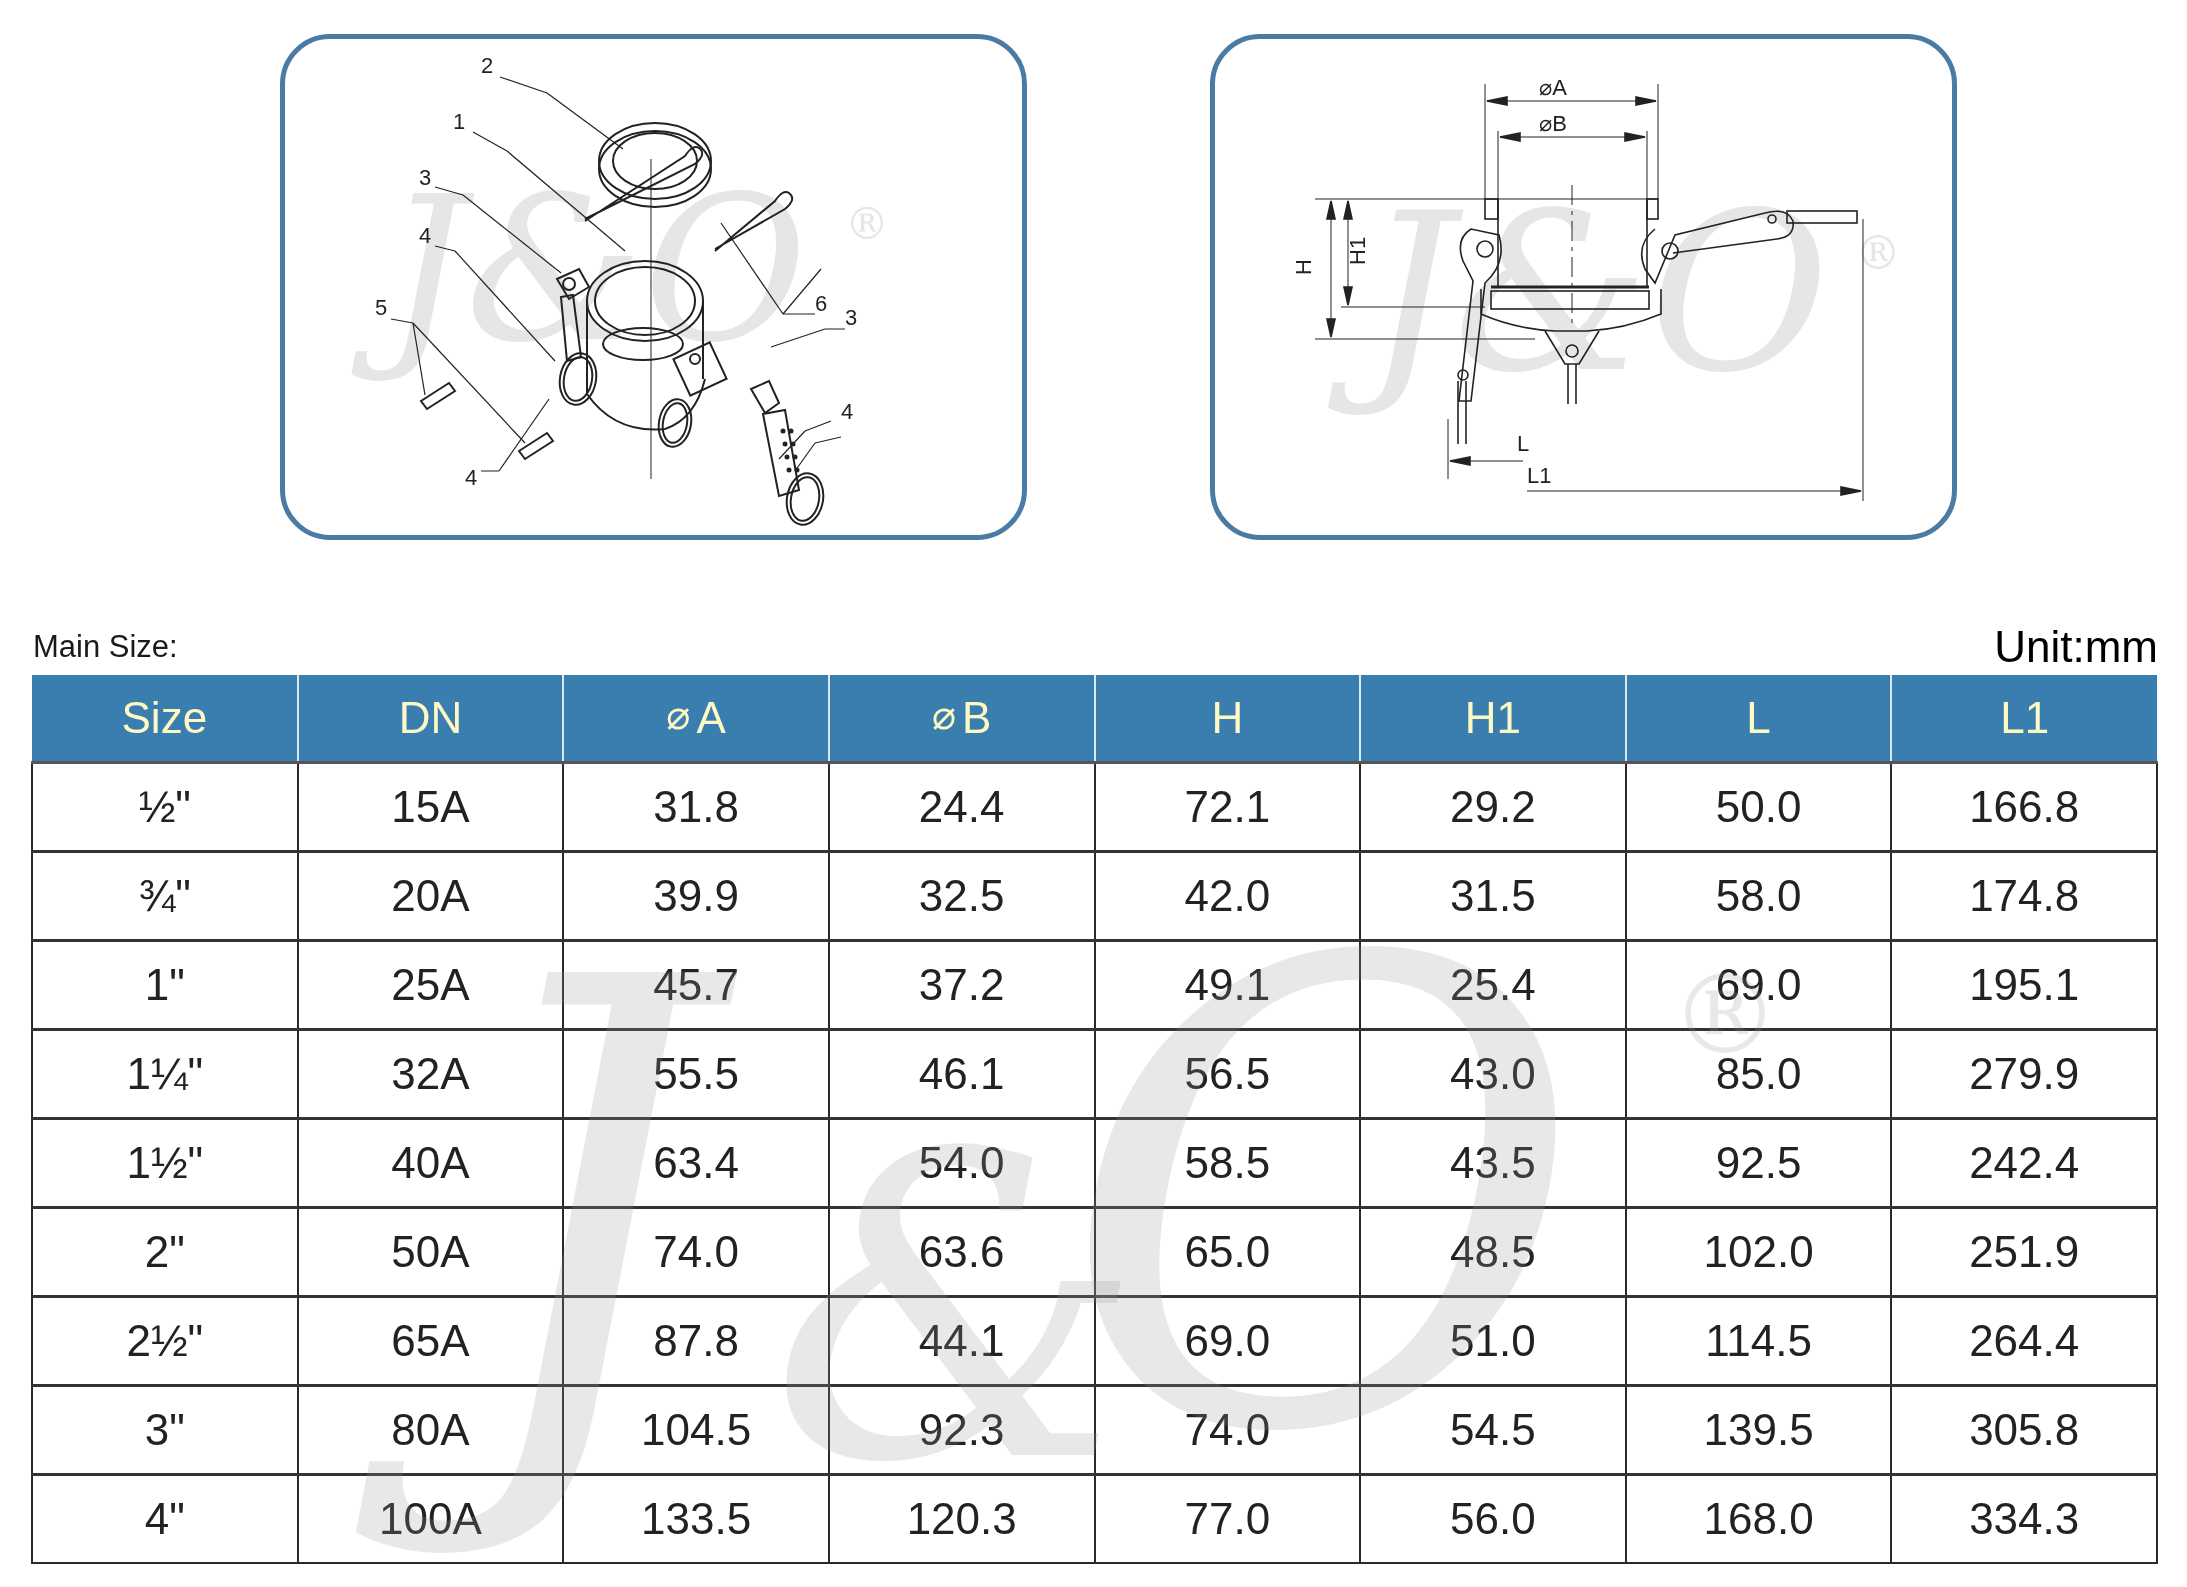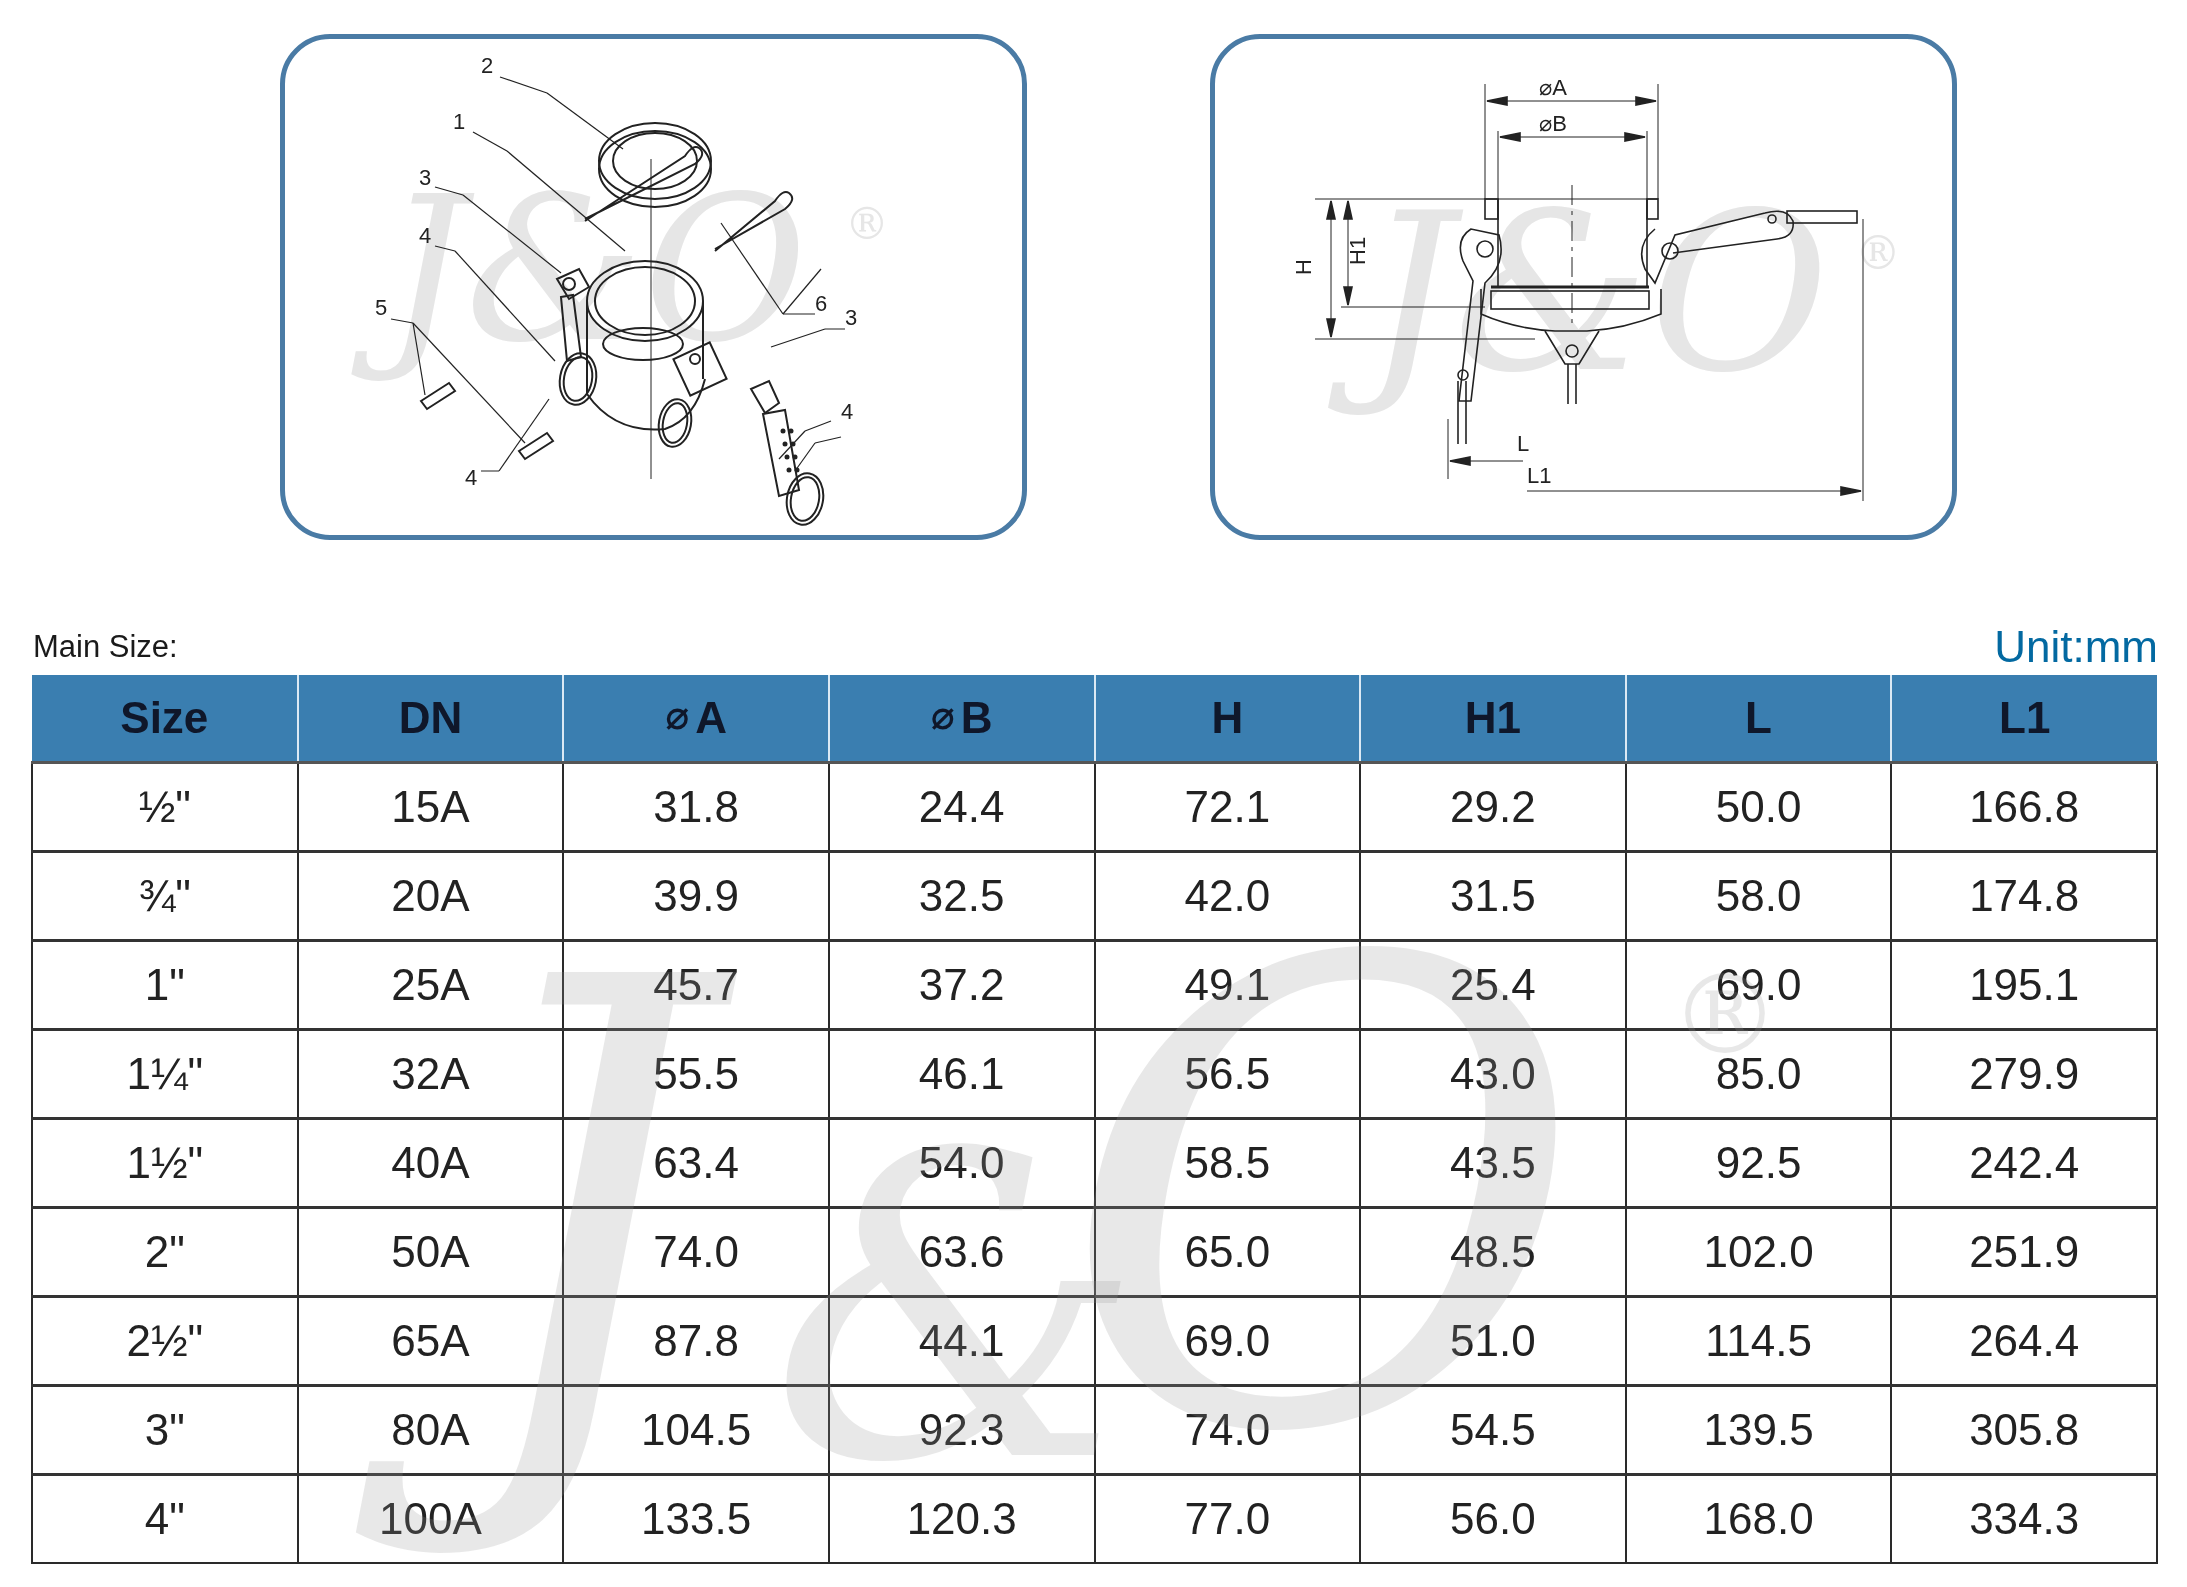--- a/index.html
+++ b/index.html
@@ -4,23 +4,23 @@
 <style>
   html, body { margin:0; padding:0; background:#ffffff; }
   body { width:2187px; height:1587px; position:relative; overflow:hidden;
          font-family:"Liberation Sans", "DejaVu Sans", sans-serif; color:#222; }
   .panel { position:absolute; top:34px; width:737px; height:496px;
            border:5px solid #4a7ba5; border-radius:50px; background:#fff; overflow:hidden; }
   .panel svg { position:absolute; left:0; top:0; }
   #panel-left { left:280px; }
   #panel-right { left:1210px; }
   .section-title { position:absolute; left:33px; top:622px; font-size:31px; line-height:50px; color:#1a1a1a; }
-  .unit-label { position:absolute; right:29px; top:622px; font-size:44px; line-height:50px; color:#0369a1; }
+  .unit-label { position:absolute; right:29px; top:622px; font-size:44px; line-height:50px; color:#000000; }
   table.spec { position:absolute; left:31px; top:675px; width:2127px; border-collapse:collapse; table-layout:fixed; z-index:2; background:transparent; }
-  table.spec th { background:#3a7eb0; color:#0f172a; font-weight:bold; font-size:44px; height:86px;
+  table.spec th { background:#3a7eb0; color:#fef9c3; font-weight:normal; font-size:44px; height:86px;
                   border-left:2px solid #dbe9f4; border-right:2px solid #dbe9f4; border-bottom:3px solid #555; padding:0; }
   table.spec th:first-child { border-left:none; }
   table.spec th:last-child { border-right:none; }
   table.spec td { text-align:center; font-size:44px; height:86px; border:2px solid #2a2a2a; padding:0;
                   background:transparent; color:#222; }
   table.spec tr td { border-top:3px solid #333; }
   .phi { font-family:"DejaVu Sans", sans-serif; font-size:40px; margin-right:6px; position:relative; top:-4px; }
   .watermark { position:absolute; left:460px; top:900px; width:1500px; height:680px; z-index:3; pointer-events:none; }
   .watermark span { position:absolute; font-family:"DejaVu Serif", "Liberation Serif", serif; font-style:italic; color:rgba(150,150,150,0.22); }
 </style>

